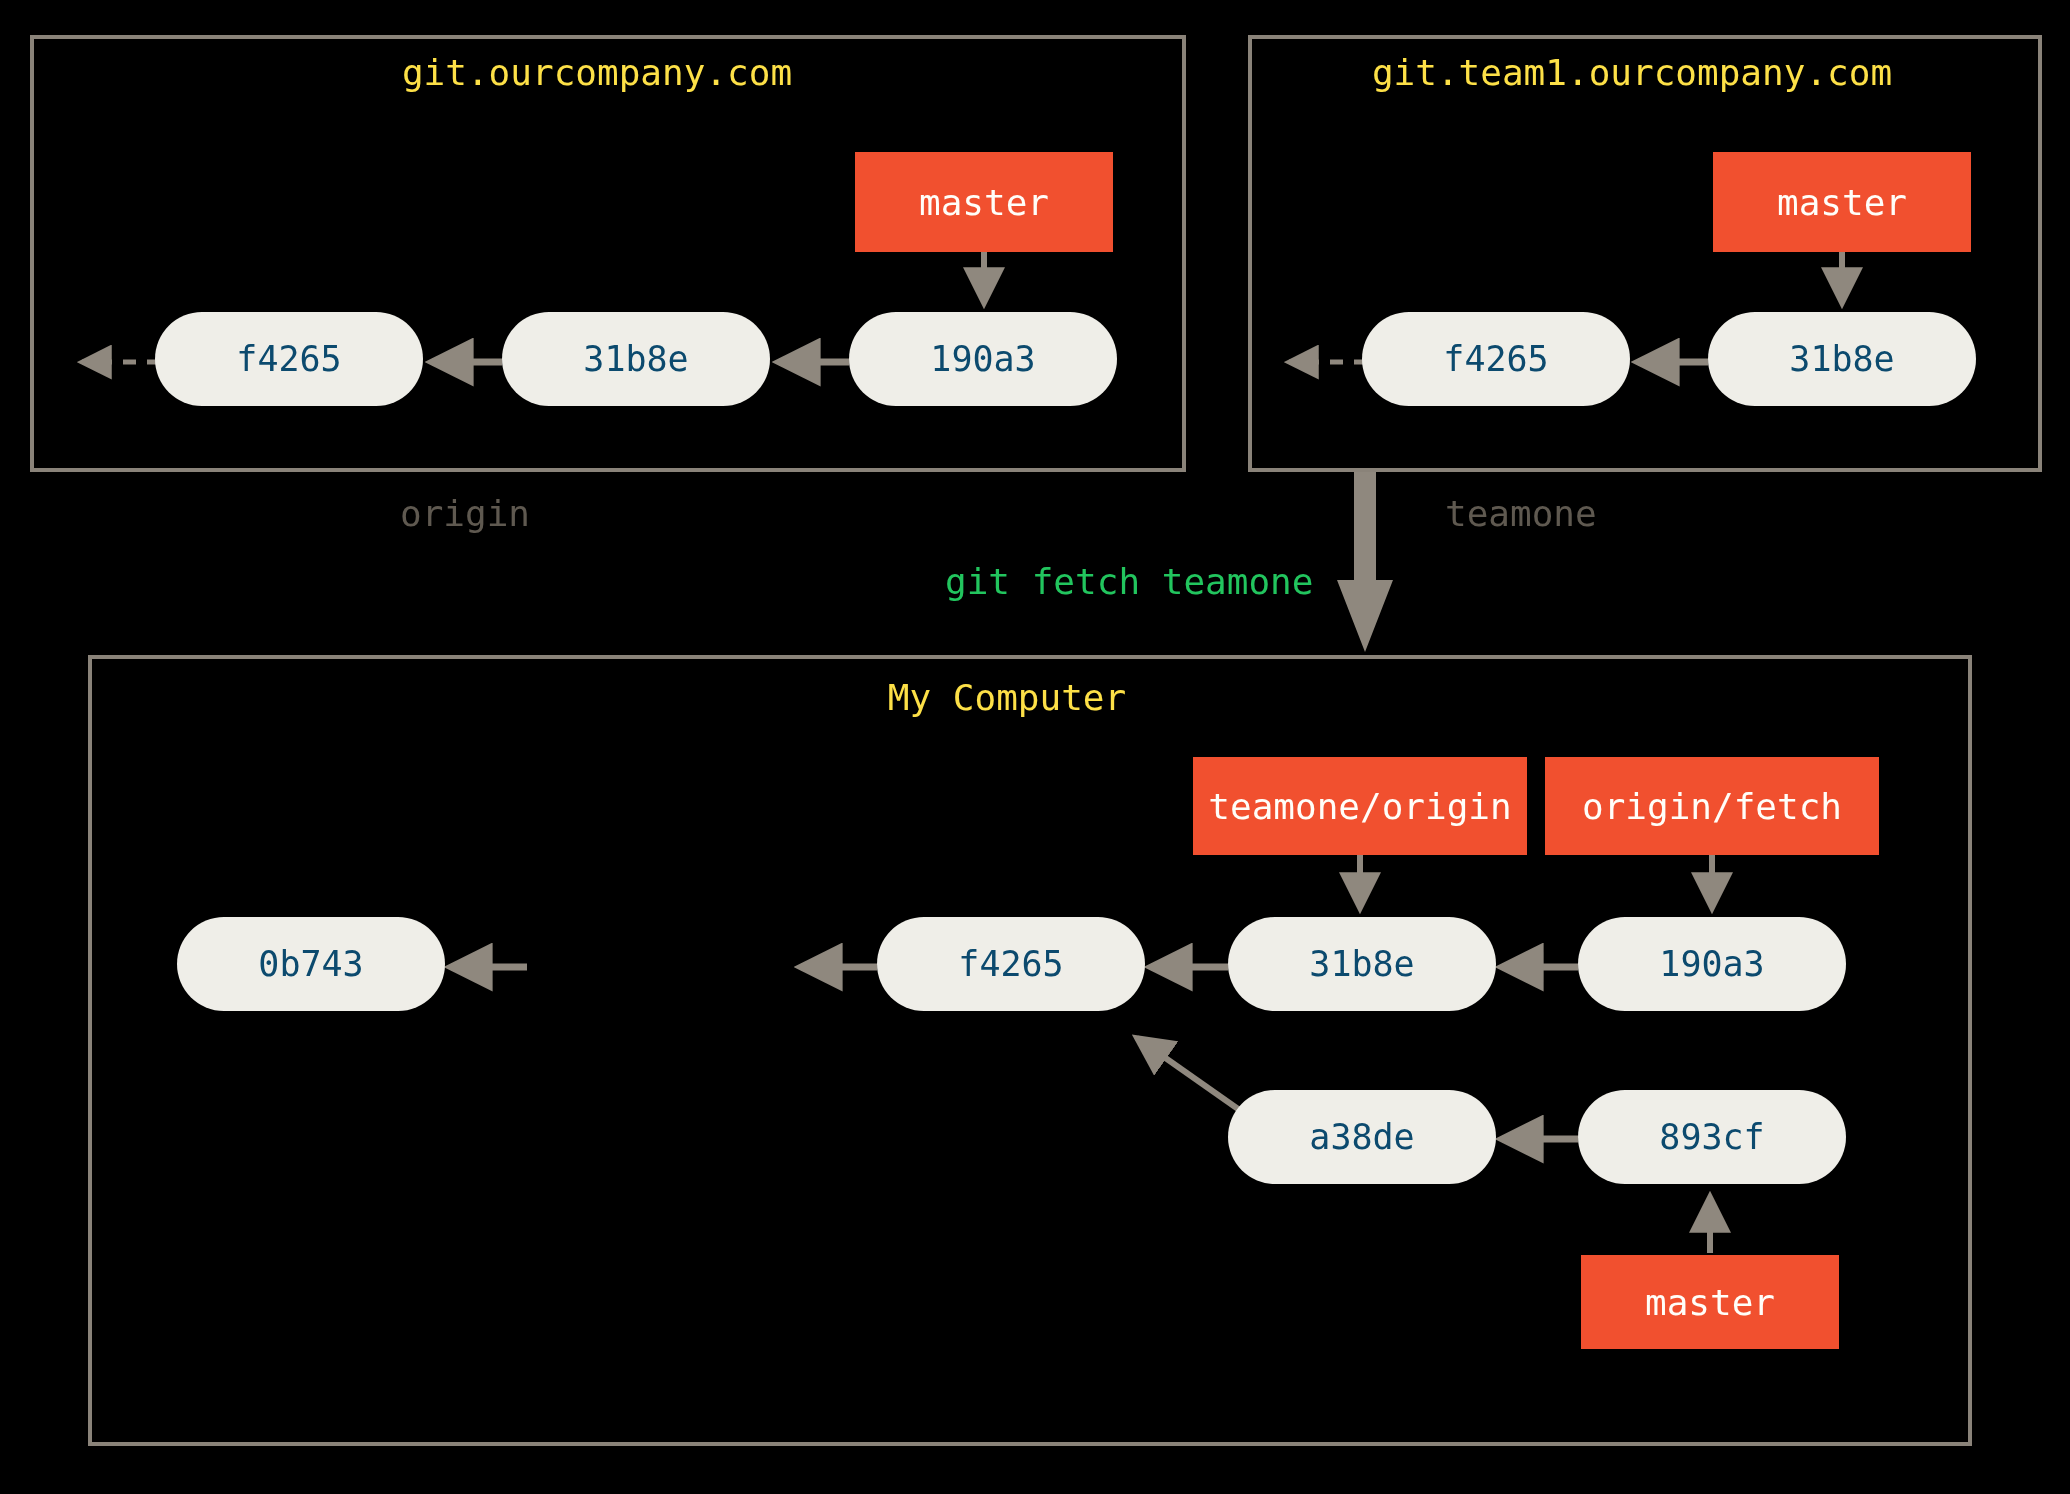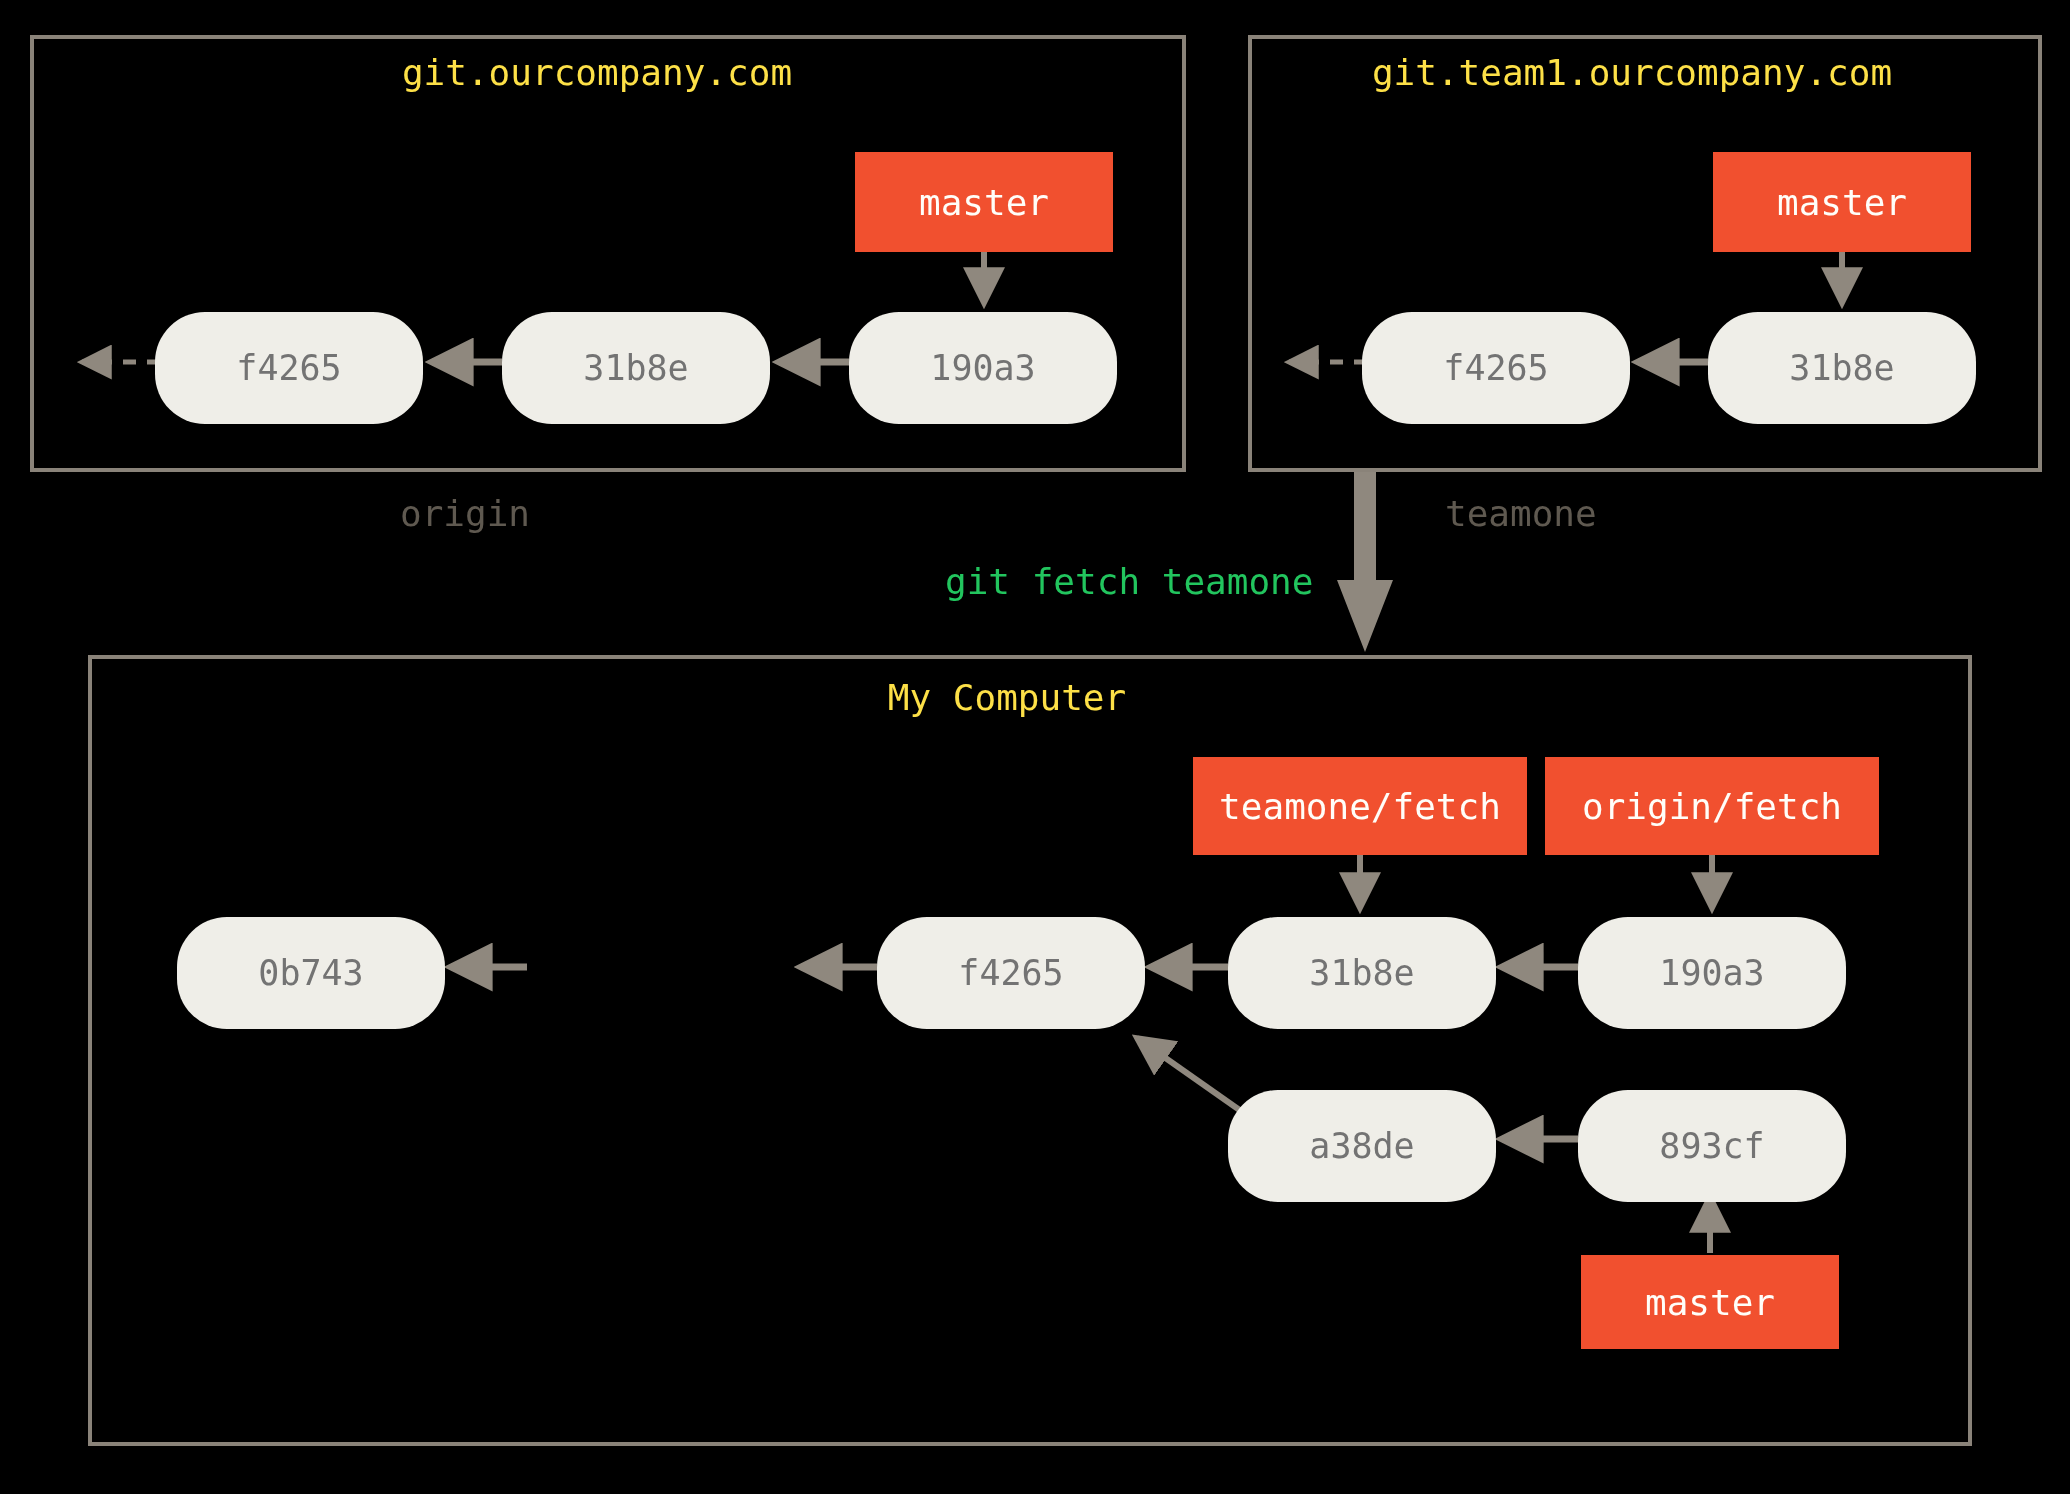--- a/index.html
+++ b/index.html
@@ -34,24 +34,24 @@
   }
   .command{
     position:absolute;
     font-size:36px;
     line-height:1;
     color:#22c55e;
     white-space:nowrap;
   }
   .pill{
     position:absolute;
-    width:268px;height:112px;
+    width:268px;height:94px;
     background:#efeee8;
     border-radius:50px;
-    color:#737373;
+    color:#0c4a6e;
     font-size:35px;
     display:flex;align-items:center;justify-content:center;
     box-sizing:border-box;
   }
   .branch{
     position:absolute;
     background:#f1502f;
     color:#fffef9;
     font-size:36px;
     display:flex;align-items:center;justify-content:center;
@@ -125,21 +125,21 @@
   <div class="pill" style="left:1362px;top:312px">f4265</div>
   <div class="pill" style="left:1708px;top:312px">31b8e</div>
 
   <div class="caption" style="left:1445px;top:496px;width:400px">teamone</div>
 
   <div class="command" style="left:945px;top:564px">git fetch teamone</div>
 
   <div class="machine-box" style="left:88px;top:655px;width:1884px;height:791px"></div>
   <div class="box-title" style="left:607px;top:680px;width:800px">My Computer</div>
 
-  <div class="branch" style="left:1193px;top:757px;width:334px;height:98px">teamone/fetch</div>
+  <div class="branch" style="left:1193px;top:757px;width:334px;height:98px">teamone/origin</div>
   <div class="branch" style="left:1545px;top:757px;width:334px;height:98px">origin/fetch</div>
 
   <div class="pill" style="left:177px;top:917px">0b743</div>
   <div class="pill" style="left:877px;top:917px">f4265</div>
   <div class="pill" style="left:1228px;top:917px">31b8e</div>
   <div class="pill" style="left:1578px;top:917px">190a3</div>
 
   <div class="pill" style="left:1228px;top:1090px">a38de</div>
   <div class="pill" style="left:1578px;top:1090px">893cf</div>
 

